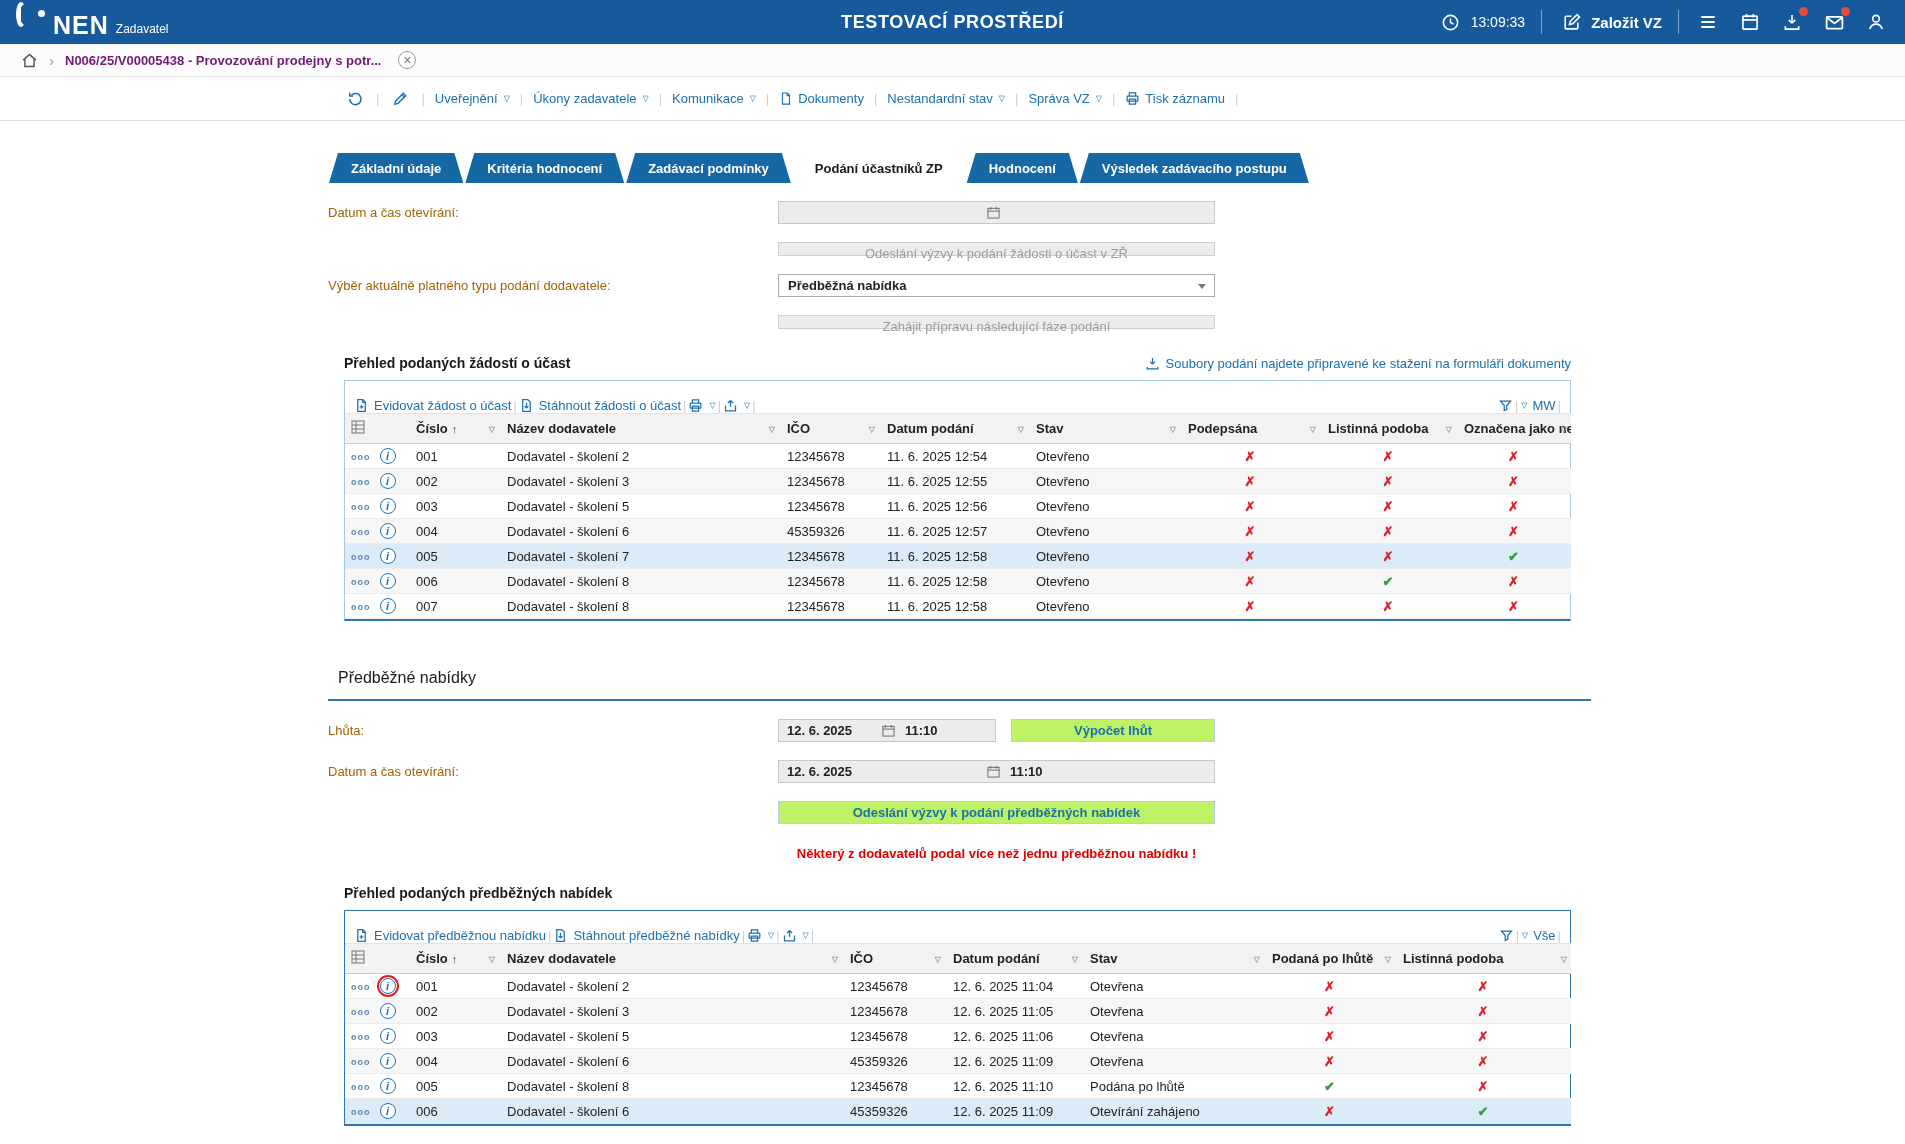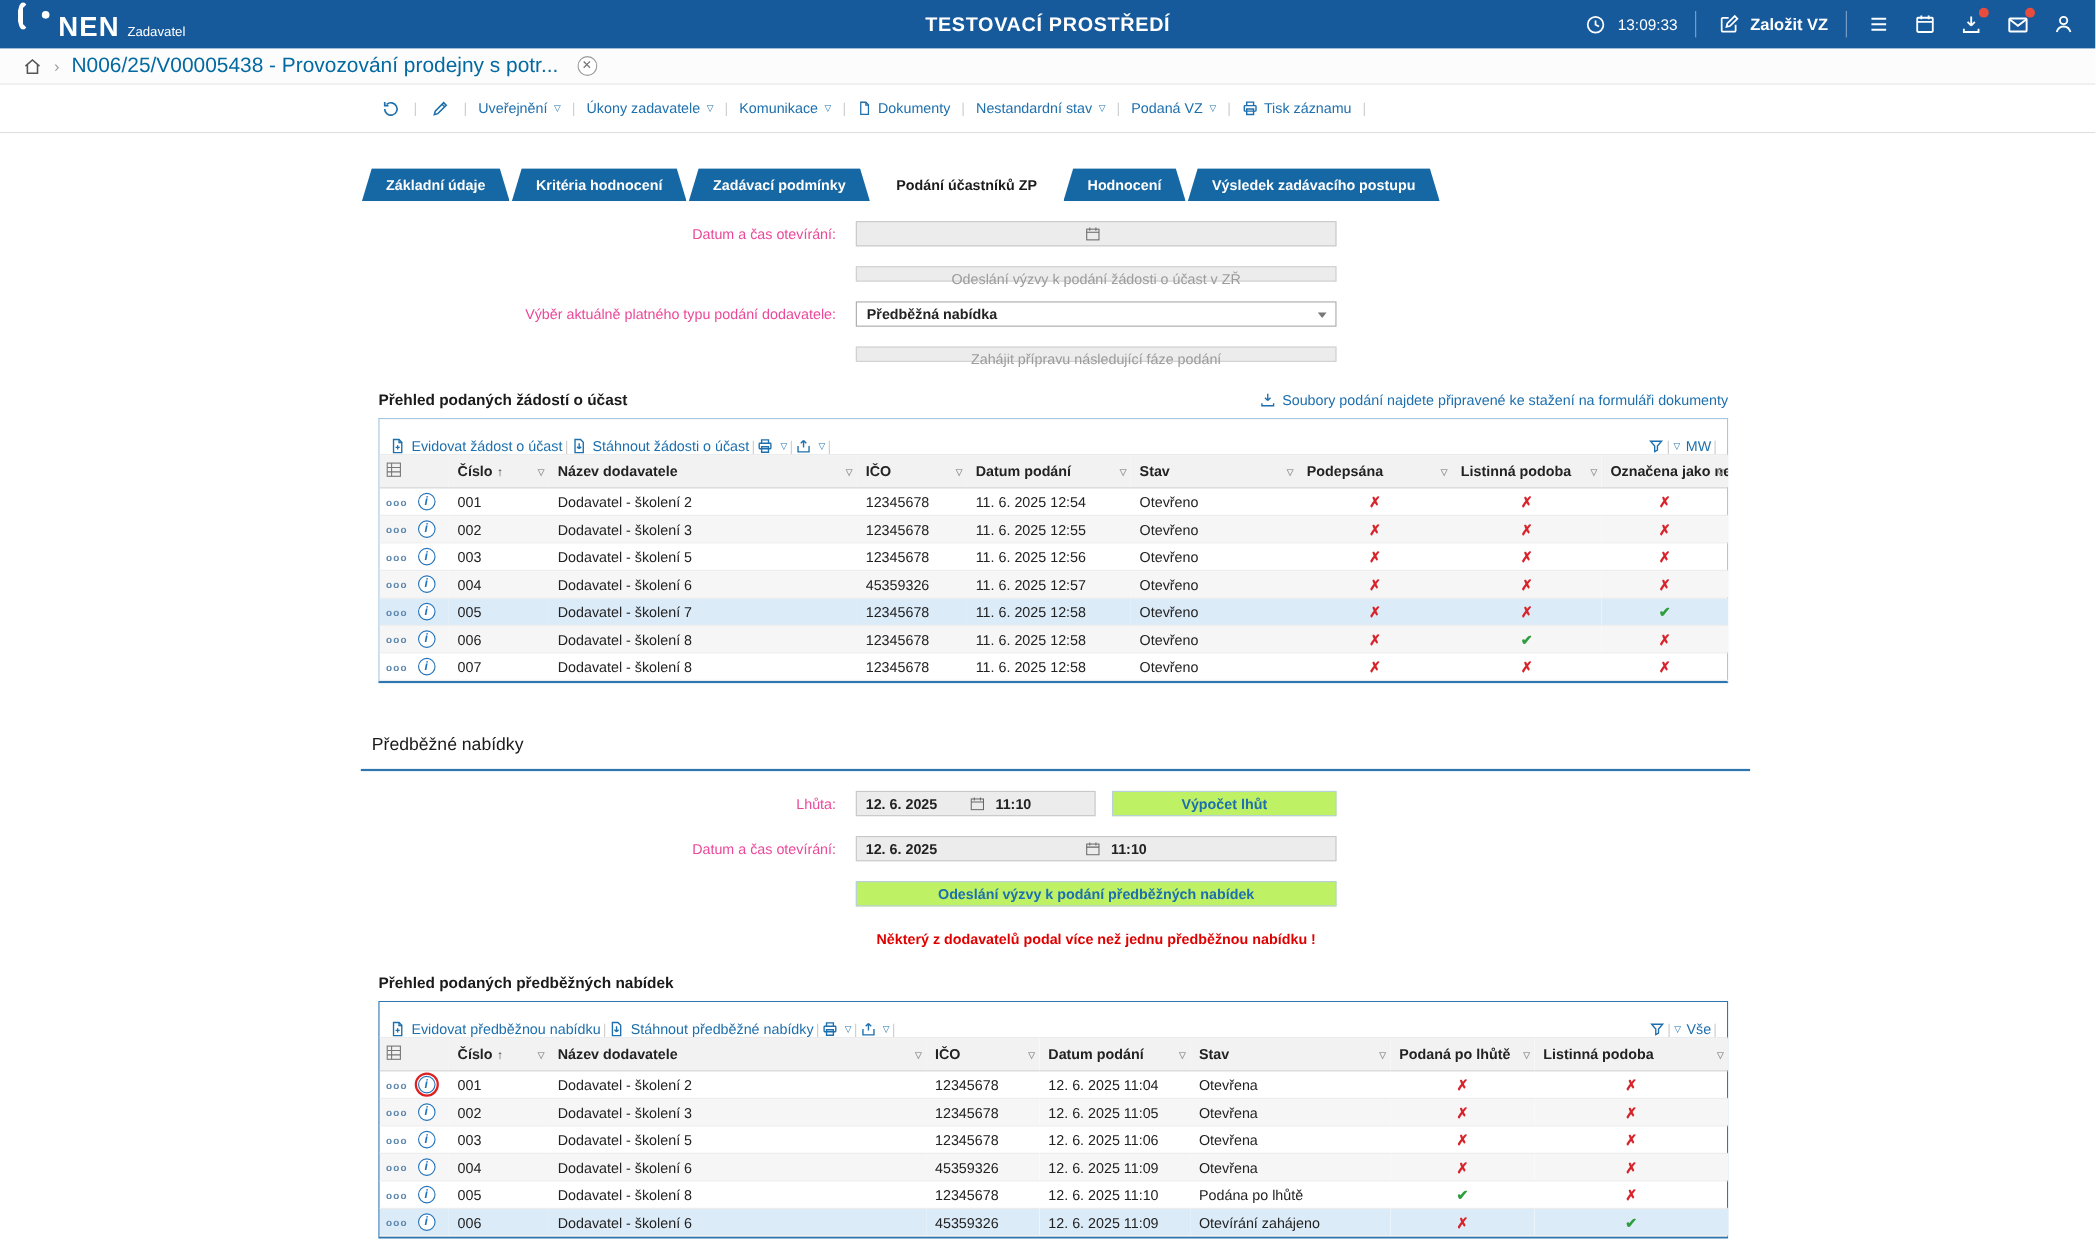--- a/index.html
+++ b/index.html
@@ -30,41 +30,41 @@
   .top-right{margin-left:auto;display:flex;align-items:center;gap:16px;z-index:1}
   .clockgrp{display:flex;align-items:center;gap:7px;font-size:14px}
   .hsep{width:1px;height:24px;background:rgba(255,255,255,.45)}
   .createvz{display:flex;align-items:center;gap:7px;font-size:15px;font-weight:bold;color:#fff}
   .hicon{position:relative;width:26px;height:26px;display:flex;align-items:center;justify-content:center;cursor:pointer}
   .badge{position:absolute;top:-2px;right:-3px;width:9px;height:9px;border-radius:50%;background:#e84c3d}
 
   
   .crumbbar{height:33px;background:#fcfcfc;border-bottom:1px solid #e2e2e2;display:flex;align-items:center;padding-left:20px;gap:11px}
   .crumb-chevron{color:#9a9a9a;font-size:15px}
-  .crumb-text{font-weight:normal;font-size:19px;color:#0369a1}
+  .crumb-text{font-weight:bold;font-size:13px;color:#701a75}
   .crumb-close{width:18px;height:18px;border:1px solid #999;border-radius:50%;color:#777;font-size:11px;line-height:16px;text-align:center;margin-left:6px;cursor:pointer;background:#fff}
 
   
   .actionbar{height:44px;display:flex;align-items:center;gap:10px;padding-left:344px;border-bottom:1px solid #e0e0e0;background:#fff}
   .icbtn{display:flex;align-items:center;justify-content:center;width:22px;height:22px;cursor:pointer}
   .vsep{color:#cfcfcf;font-size:13px}
   .ablink,.tlink{color:var(--link-blue);font-size:13px;display:flex;align-items:center;gap:5px}
   .caret{font-size:8px;color:var(--link-blue);margin-left:1px}
 
   
   .content{margin-left:328px;width:1263px}
 
   
   .tabsrow{display:flex;height:30px;margin-top:32px;margin-left:1px}
   .tab{background:var(--tab-blue);color:#fff;font-weight:bold;font-size:13px;display:flex;align-items:center;padding:0 22px;clip-path:polygon(9px 0,calc(100% - 9px) 0,100% 100%,0 100%);margin-right:2px;cursor:pointer;white-space:nowrap}
   .tab.active{background:#fff;color:#1a1a1a}
 
   
   .frow{display:flex;align-items:center;margin-top:18px}
-  .flabel{flex:0 0 441px;text-align:right;padding-right:9px;color:#ec4899}
+  .flabel{flex:0 0 441px;padding-right:9px;color:#a16207}
   .fctrl{margin-left:9px;width:437px;display:flex;align-items:center}
   .dtbox{display:flex;align-items:center;background:#ececec;border:1px solid #c8c8c8;height:23px;padding:0 8px}
   .dtbox.wide{width:437px}
   .dtbox.narrow{width:218px}
   .dval{font-weight:bold;color:#222}
   .dtbox.wide .dval{flex:0 0 200px}
   .dtbox.narrow .dval{flex:0 0 95px}
   .tval{margin-left:10px;font-weight:bold;color:#222}
   .gbtn{width:437px;height:14px;background:#ececec;border:1px solid #cfcfcf;color:#9b9b9b;font-size:13px;text-align:center;line-height:21px}
   .bbtn{height:23px;background:#bef264;border:1px solid #b7cee2;color:var(--link-blue);font-weight:bold;font-size:13px;text-align:center;line-height:21px;cursor:pointer}
@@ -221,21 +221,21 @@
       </svg>
     <span>Dokumenty</span>
   </a>
   <span class="vsep">|</span>
   <a class="ablink">
       <span>Nestandardní stav</span>
       <span class="caret">▽</span>
     </a>
   <span class="vsep">|</span>
   <a class="ablink">
-      <span>Podaná VZ</span>
+      <span>Správa VZ</span>
       <span class="caret">▽</span>
     </a>
   <span class="vsep">|</span>
   <a class="ablink">
     <svg width="15" height="15" viewBox="0 0 24 24" fill="none" stroke="#1d6fad" stroke-width="2">
         <path d="M7 8V3h10v5"></path>
         <rect x="3.5" y="8" width="17" height="8" rx="1"></rect>
         <path d="M7 13h10v8H7z"></path>
       </svg>
     <span>Tisk záznamu</span>

